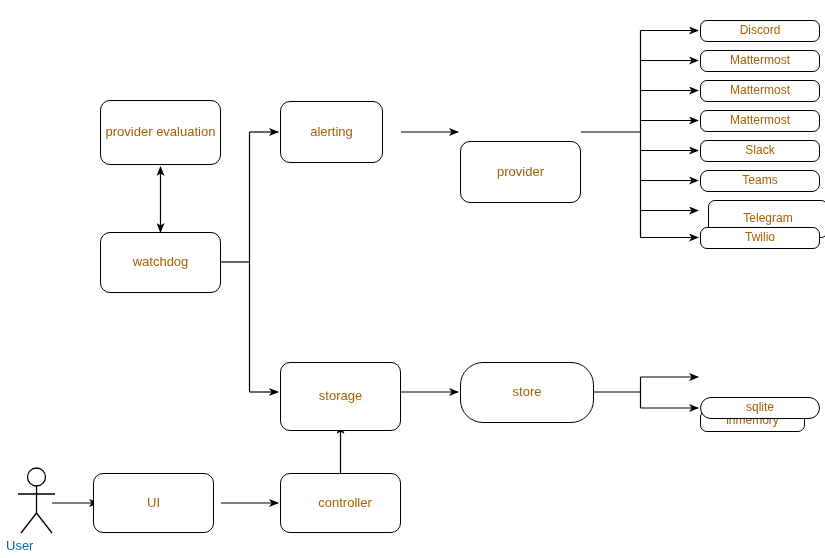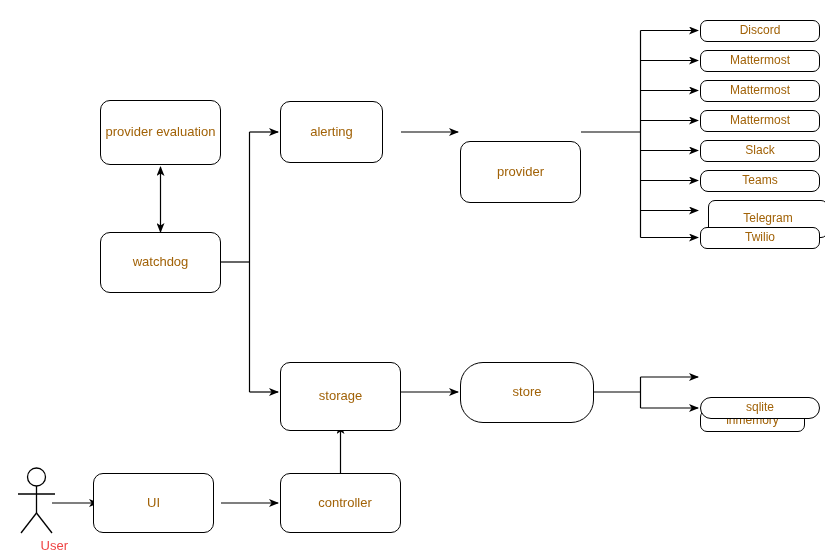--- a/index.html
+++ b/index.html
@@ -39,22 +39,22 @@
     text-align: center;
     z-index: 2;
   }
   .node.small {
     border-radius: 7px;
     font-size: 12px;
   }
   .actor-label {
     position: absolute;
     font-size: 13px;
-    color: #ef4444;
-    text-align: right;
+    color: #0369a1;
+    text-align: left;
     z-index: 2;
     white-space: nowrap;
   }
 </style>
 </head>
 <body>
 
 <div id="canvas">
 
   <svg id="wires" viewBox="0 0 825 558" xmlns="http://www.w3.org/2000/svg">

